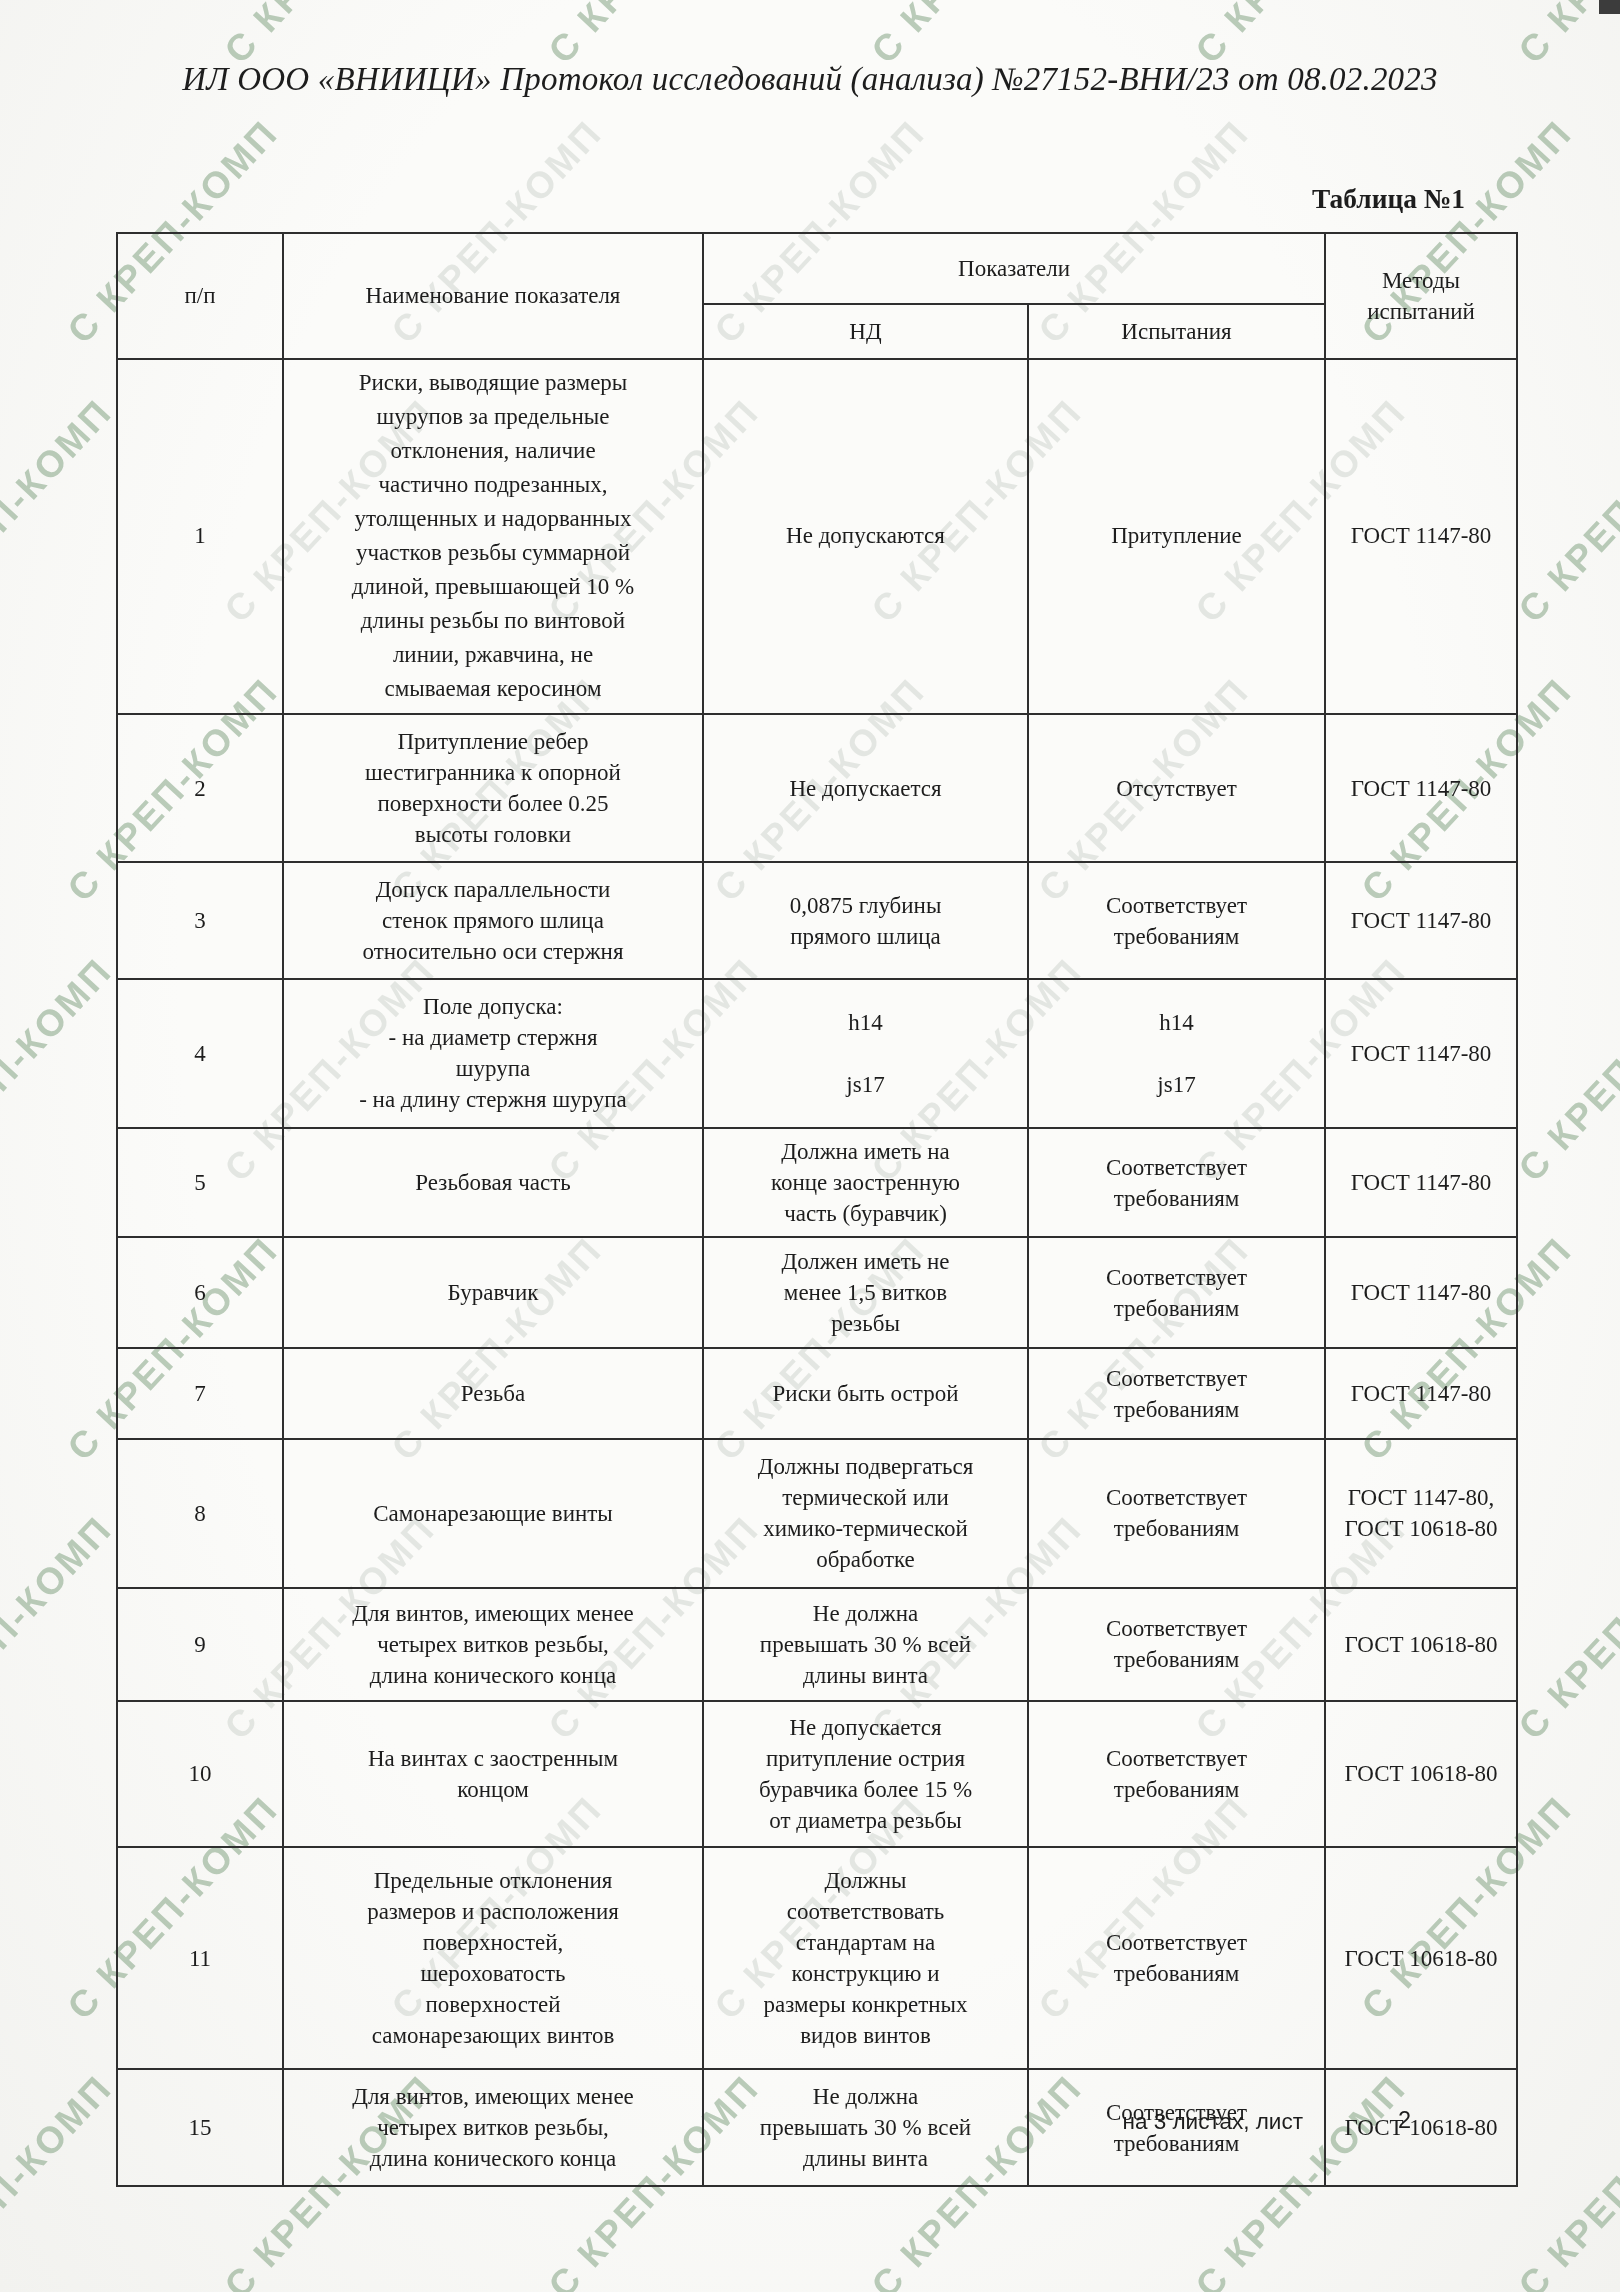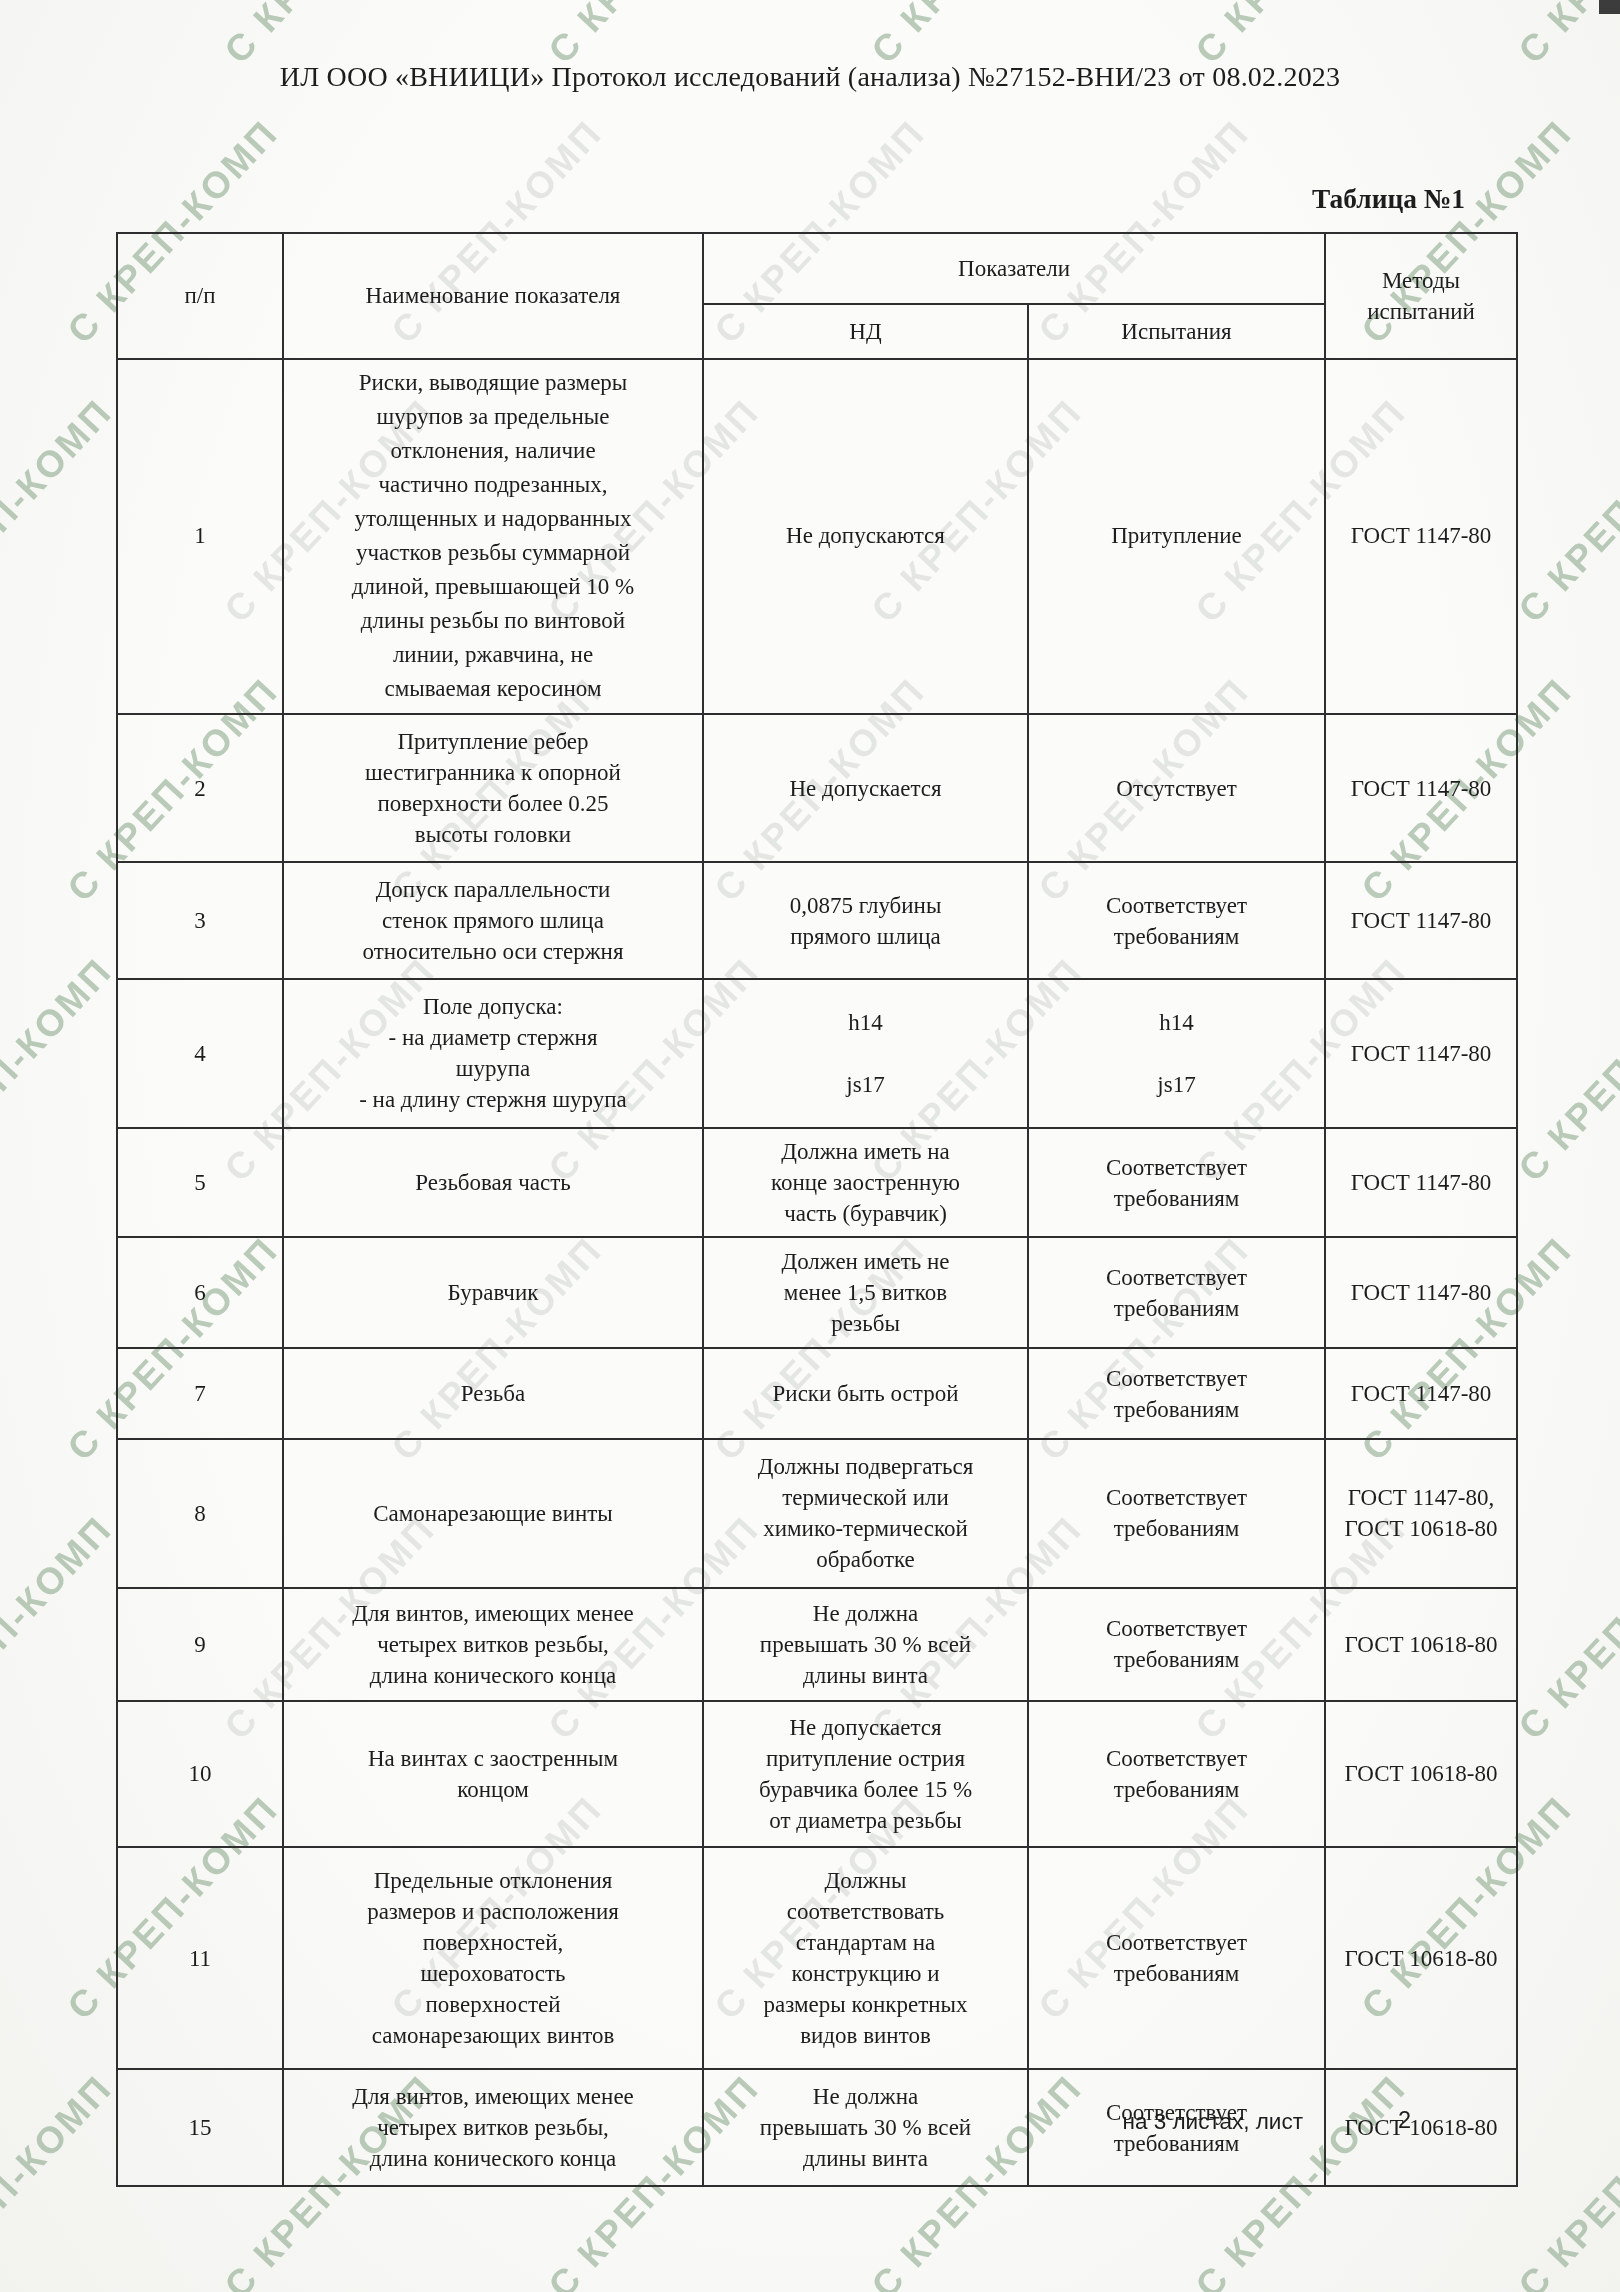--- a/index.html
+++ b/index.html
@@ -17,21 +17,21 @@
     font-family:"Liberation Sans", sans-serif;
     font-weight:bold;
     font-size:37px;
     letter-spacing:2.9px;
     white-space:nowrap;
   }
   
   .content{position:relative;z-index:1;}
   .doc-header{
     position:absolute;top:61px;left:0;width:1620px;
-    text-align:center;font-size:28px;letter-spacing:0.2px;
+    text-align:center;font-size:33px;letter-spacing:0.2px;font-style:italic;
   }
   .table-caption{
     position:absolute;top:184px;right:155px;
     font-size:27.4px;font-weight:bold;
   }
   .scan-artifact{
     position:absolute;top:0;left:1599px;width:21.6px;height:13.7px;
     background:#3c3c3c;
   }
   

